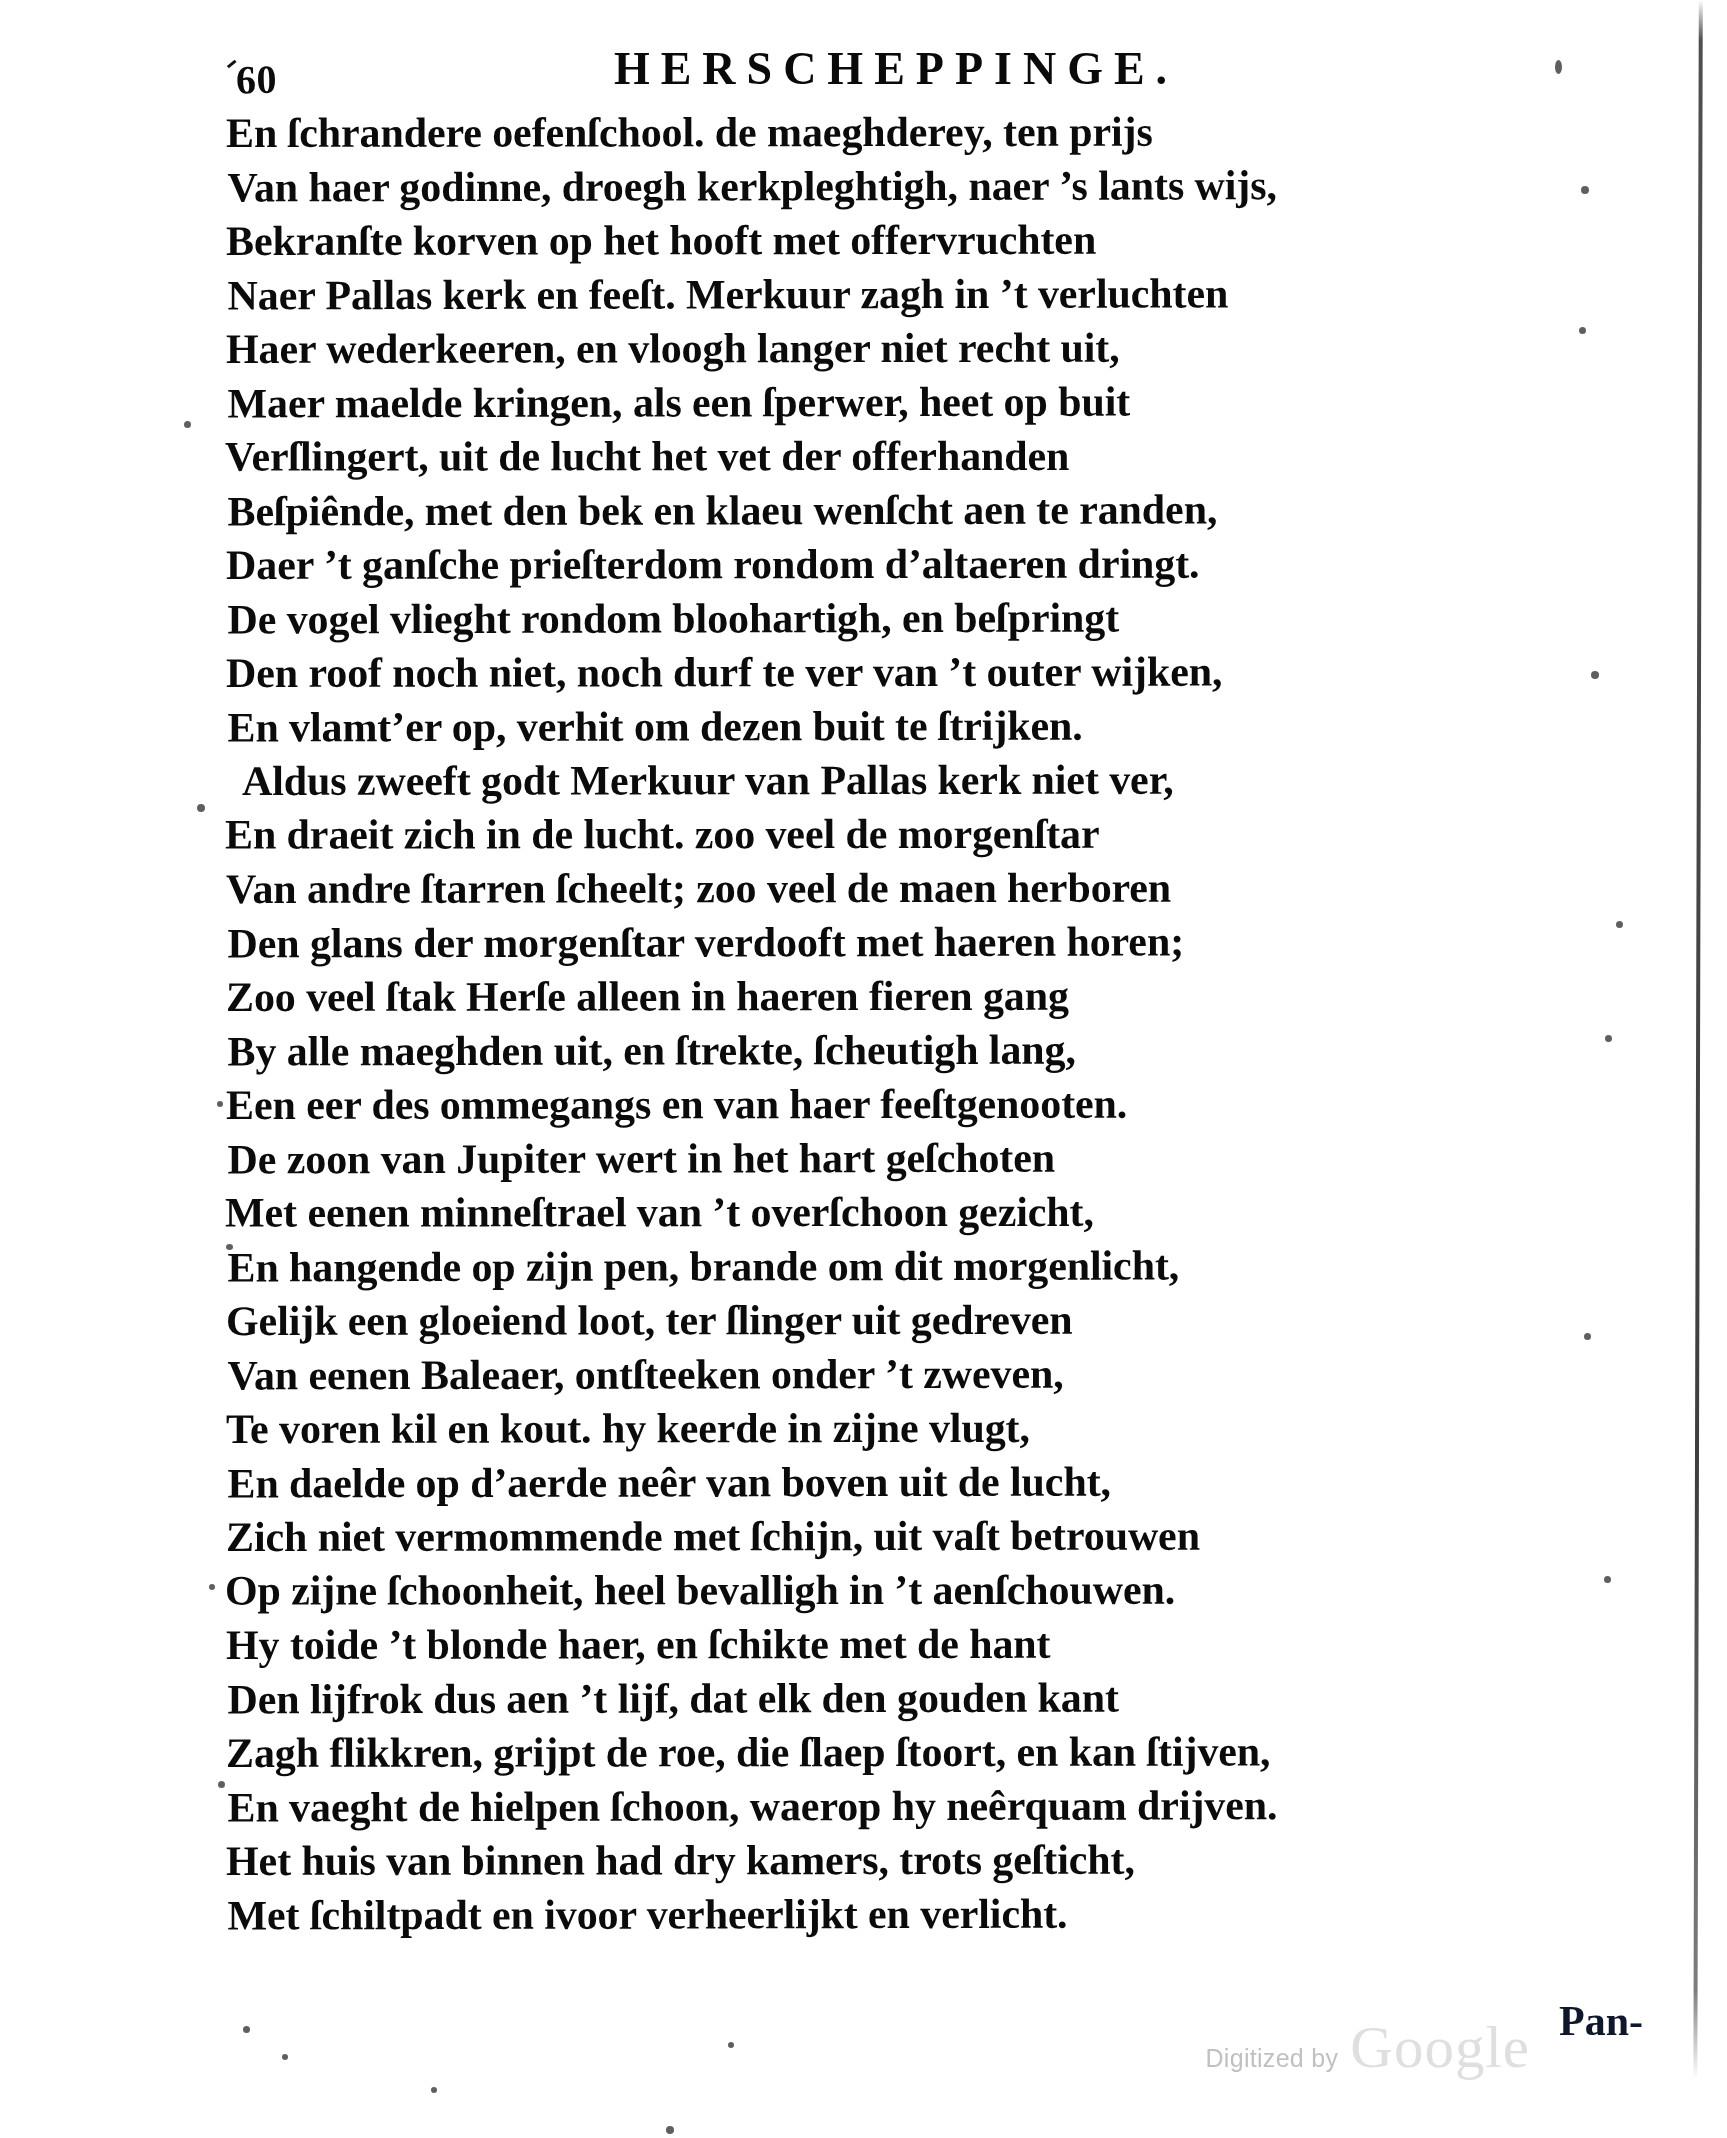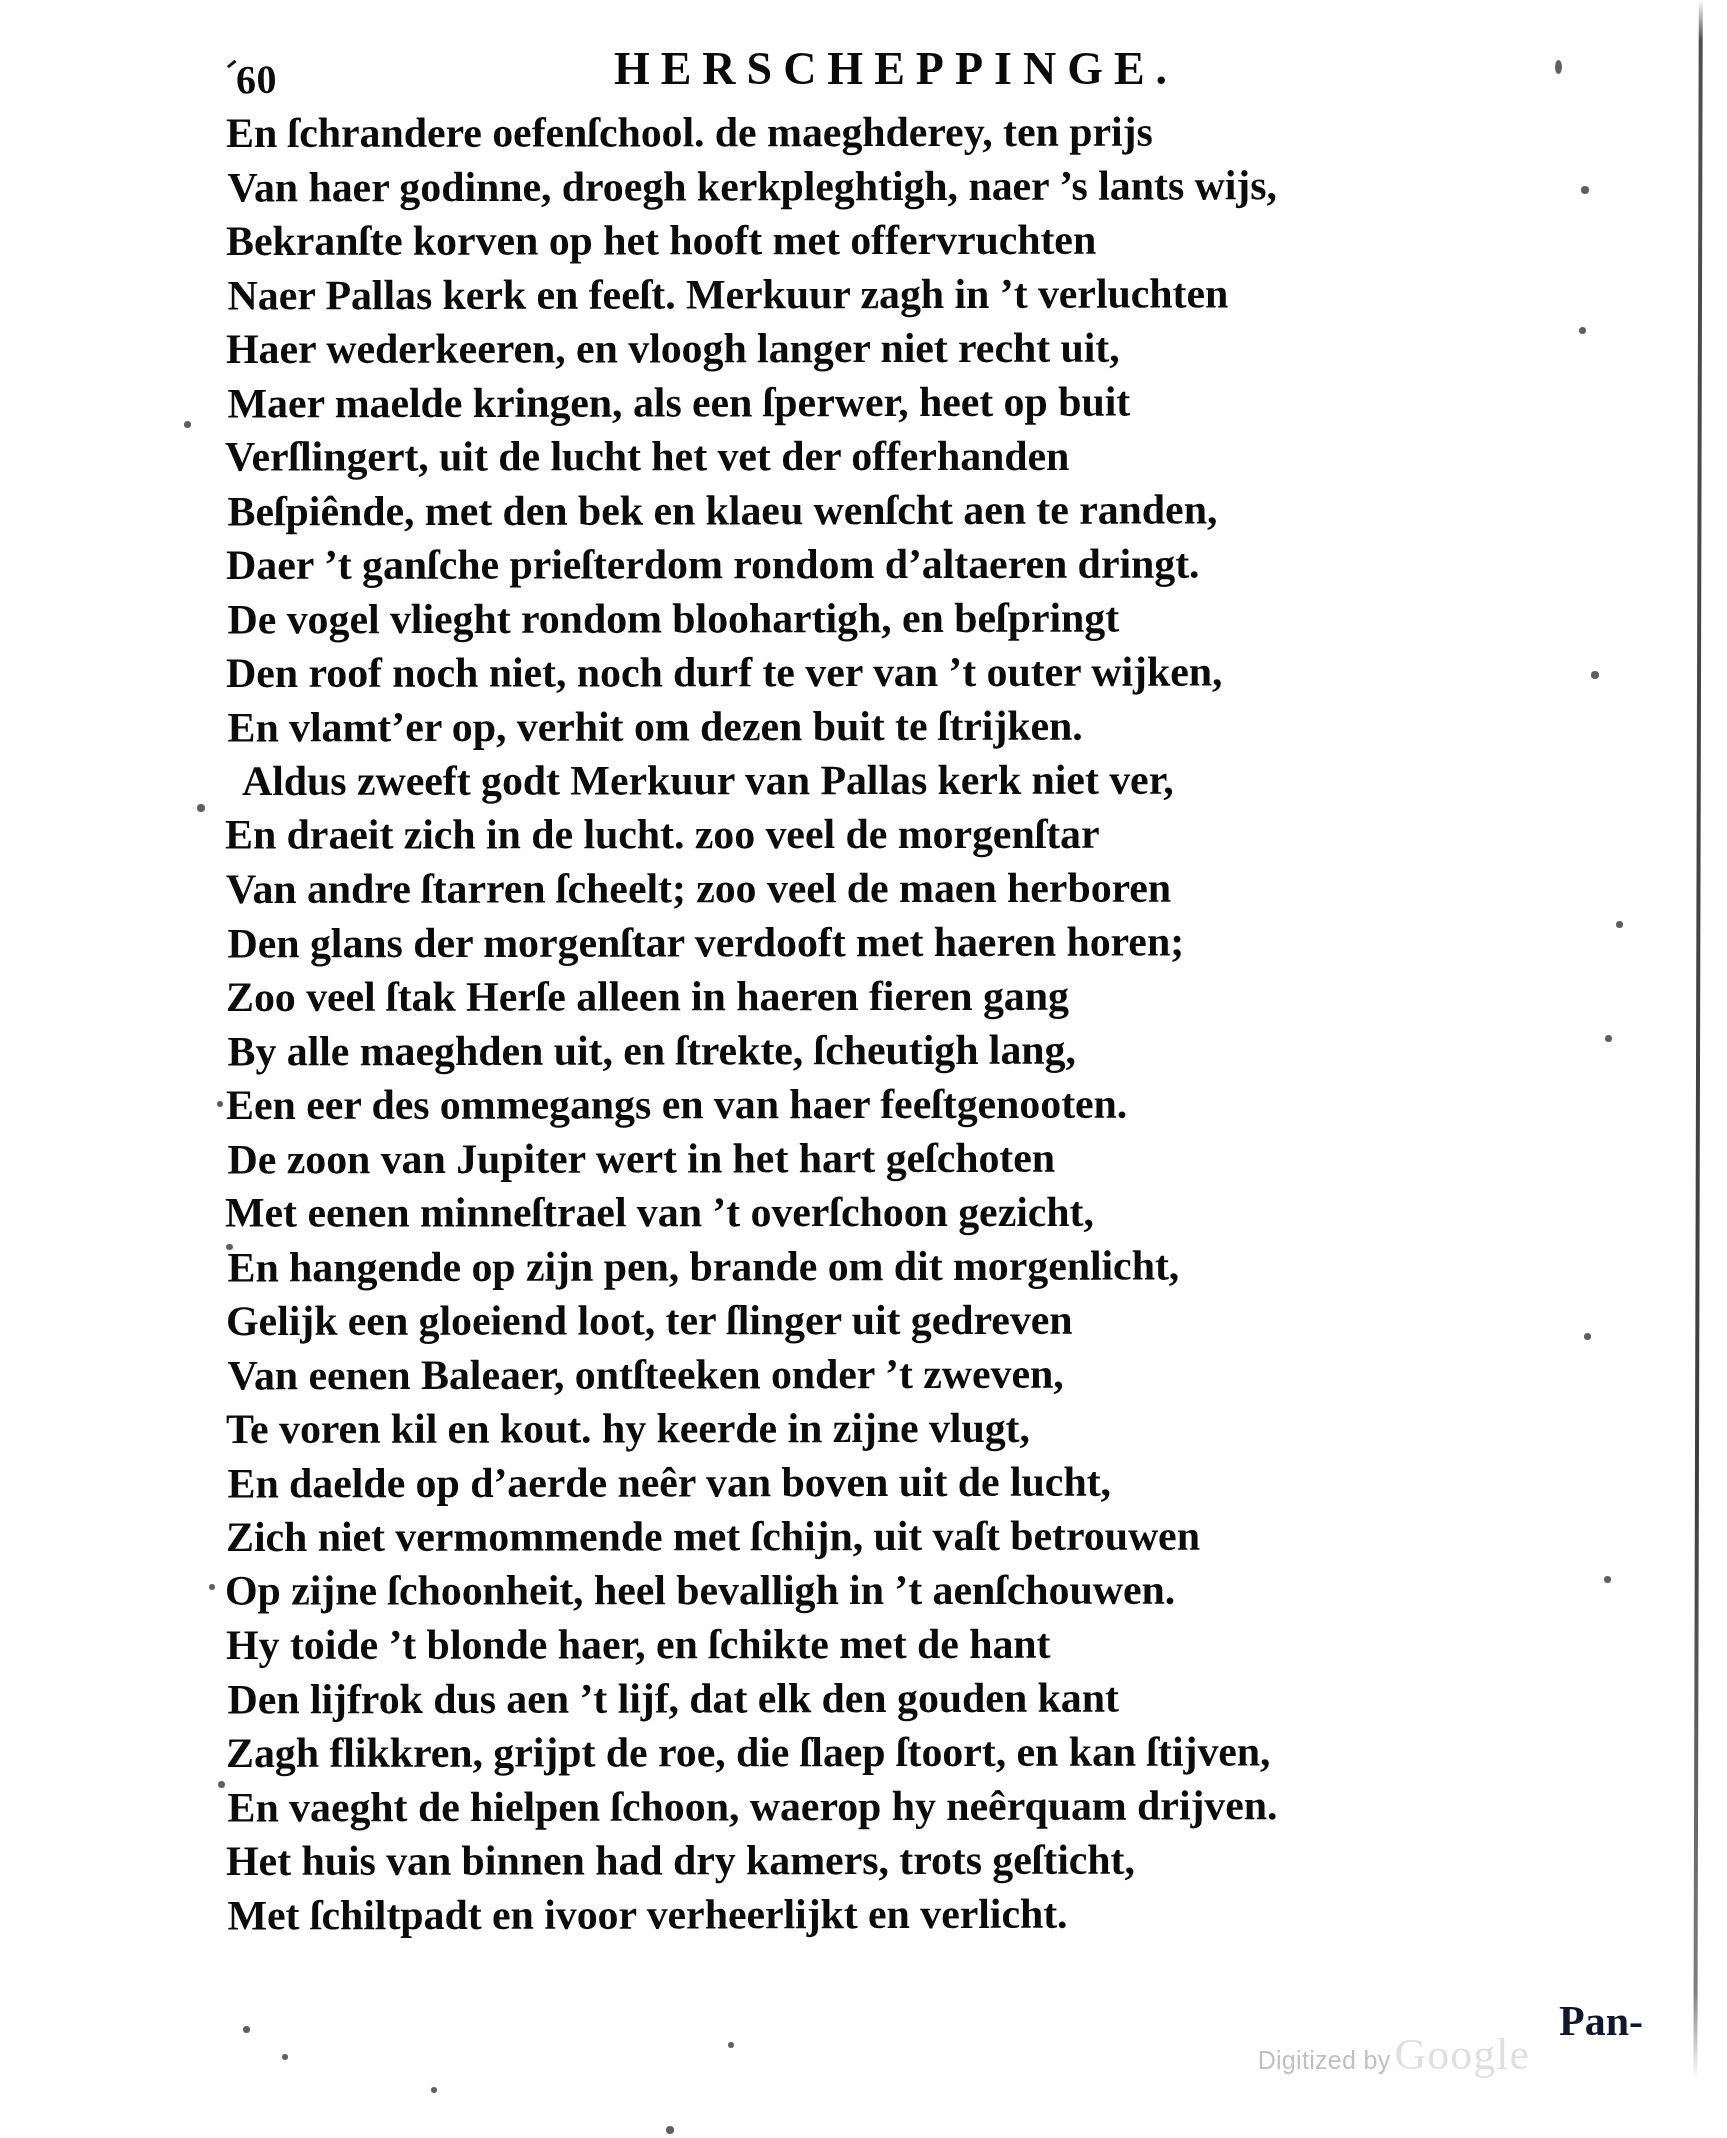--- a/index.html
+++ b/index.html
@@ -117,31 +117,31 @@
     font-weight: 700;
     color: #0f172a;
     font-family: "Liberation Serif", serif;
   }
   .google-stamp {
     position: absolute;
     right: 198px;
     bottom: 61px;
     display: flex;
     align-items: baseline;
-    gap: 4px;
+    gap: 12px;
     opacity: .55;
   }
   .digitized-by {
     font-size: 25px;
     color: #8e8e8e;
     font-family: "Liberation Sans", sans-serif;
     letter-spacing: 0.3px;
   }
   .google-word {
-    font-size: 44px;
+    font-size: 59px;
     color: #c6c6c6;
     font-family: "Liberation Serif", serif;
     letter-spacing: 1px;
     line-height: 1;
   }
 </style>
 </head>
 <body>
 
 <div id="page">

